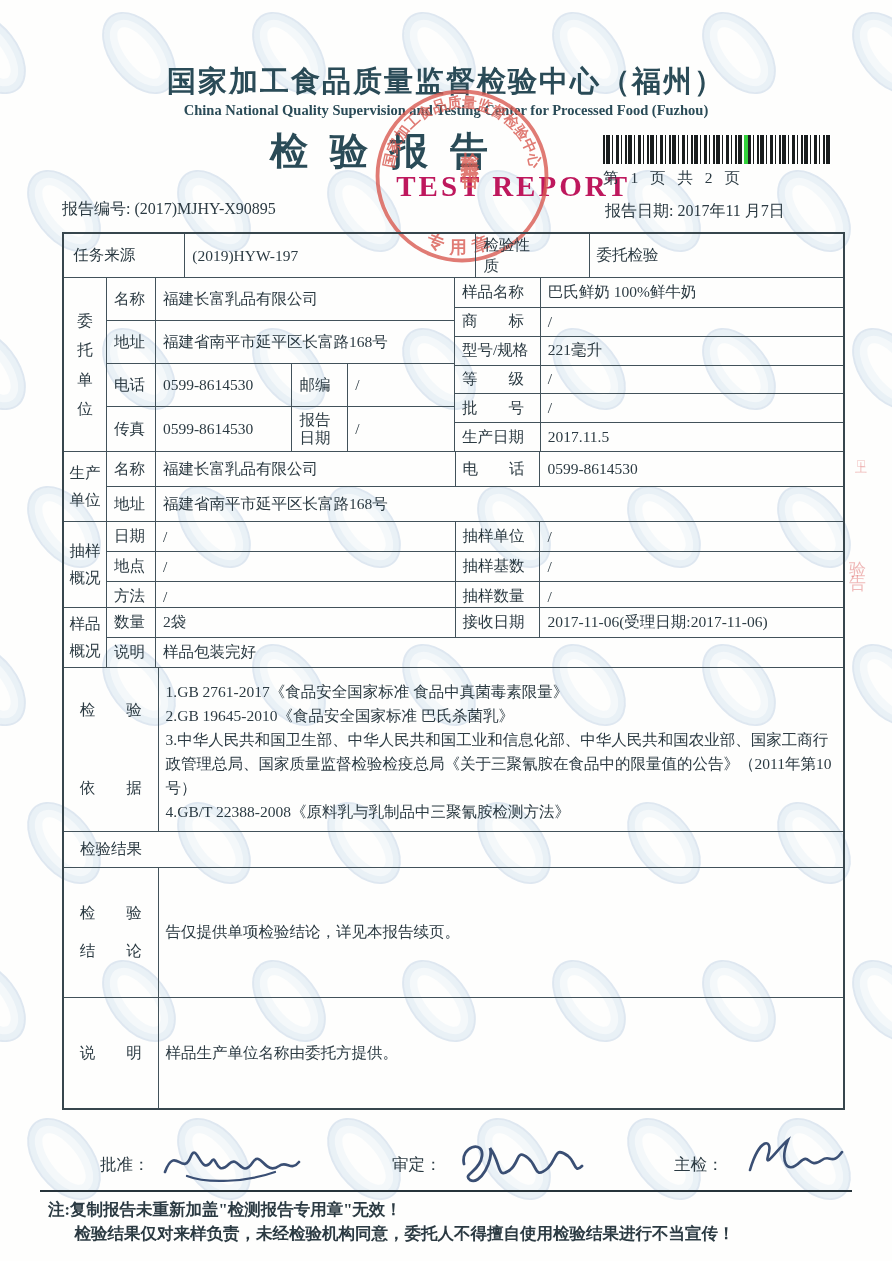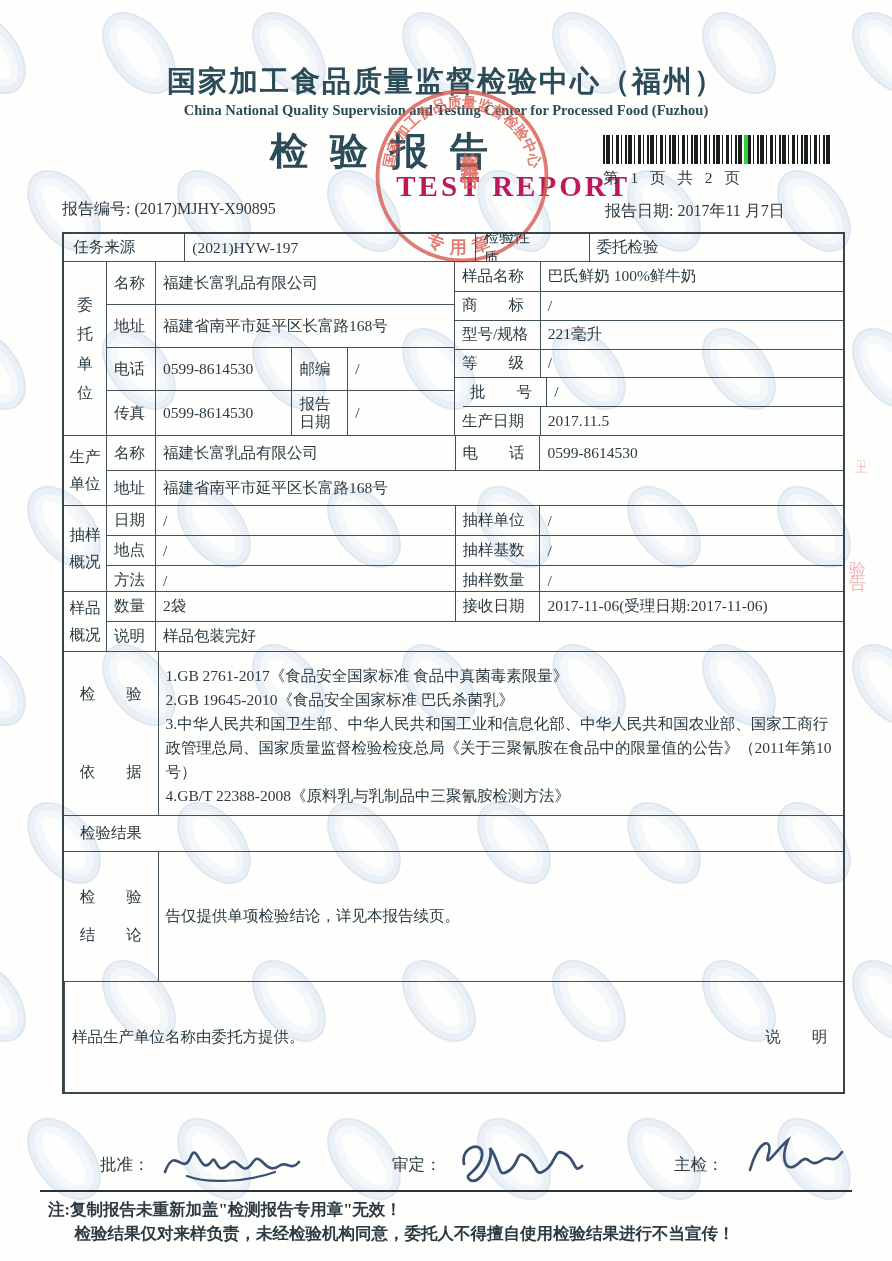--- a/index.html
+++ b/index.html
@@ -146,23 +146,23 @@
     <text fill="#d95b52" font-size="18" font-weight="bold" letter-spacing="8">
       <textPath href="#arcB" startOffset="50%" text-anchor="middle">专用章</textPath>
     </text>
   </svg>
 
   <div class="edge-mark" style="top:452px; left:852px; font-size:12px;">上□</div>
   <div class="edge-mark" style="top:548px; left:846px; font-size:17px;">验 告</div>
 
   <div class="tbl">
 
-    <div class="trow" style="height:28px;gap:40px;">
+    <div class="trow" style="height:44px;gap:40px;">
       <div class="cell first biglabel" style="width:94px; flex-direction:row; justify-content:center;">任务来源</div>
-      <div class="cell lab" style="width:300px;">(2021)HYW-197</div>
+      <div class="cell lab" style="width:300px;">(2019)HYW-197</div>
       <div class="cell" style="width:85px; justify-content:center;">检验性质</div>
       <div class="cell lab" style="width:304px;">委托检验</div>
     </div>
 
     <div class="block" style="height:174px;">
       <div class="glabel first">
           <span class="v1">委托单位</span>
         </div>
       <div class="inner" style="width:348px;">
         <div class="irow" style="height:38px;">
@@ -198,21 +198,21 @@
           <div class="cell lab" style="width:304px;">/</div>
         </div>
         <div class="irow" style="height:27px;">
           <div class="cell first" style="width:85px;">型号/规格</div>
           <div class="cell lab" style="width:304px;">221毫升</div>
         </div>
         <div class="irow" style="height:27px;">
           <div class="cell first" style="width:85px;">等　　级</div>
           <div class="cell lab" style="width:304px;">/</div>
         </div>
-        <div class="irow" style="height:27px;margin-left:8px;">
+        <div class="irow" style="height:27px;">
           <div class="cell first" style="width:85px;">批　　号</div>
           <div class="cell lab" style="width:304px;">/</div>
         </div>
         <div class="irow" style="height:28px;">
           <div class="cell first" style="width:85px;">生产日期</div>
           <div class="cell lab" style="width:304px;">2017.11.5</div>
         </div>
       </div>
     </div>
 
@@ -297,22 +297,22 @@
 
     <div class="trow" style="height:130px;">
       <div class="cell first biglabel" style="padding:26px 2px;">
         <span>检　　验</span>
         <span>结　　论</span>
       </div>
       <div class="cell lab" style="width:689px;">告仅提供单项检验结论，详见本报告续页。</div>
     </div>
 
     <div class="trow" style="height:110px;">
+      <div class="cell first biglabel" style="flex-direction:row; justify-content:center;">说　　明</div>
       <div class="cell lab" style="width:689px;">样品生产单位名称由委托方提供。</div>
-      <div class="cell first biglabel" style="flex-direction:row; justify-content:center;">说　　明</div>
     </div>
 
   </div>
 
   <div class="sig-row">
     <span class="sig-label" style="left:38px;">批准：</span>
     <svg class="sig-svg" style="left:95px; top:2px;" width="150" height="58" viewBox="0 0 150 58">
       <path d="M8 40 C 18 12, 26 46, 34 24 C 40 10, 44 44, 54 30 C 60 20, 58 46, 72 32 C 82 22, 84 48, 96 30 C 104 18, 108 44, 122 34 C 130 28, 134 40, 142 30" fill="none" stroke="#3a4f74" stroke-width="2.6" stroke-linecap="round"></path>
       <path d="M30 44 C 50 52, 90 50, 118 40" fill="none" stroke="#3a4f74" stroke-width="2.2" stroke-linecap="round"></path>
     </svg>

